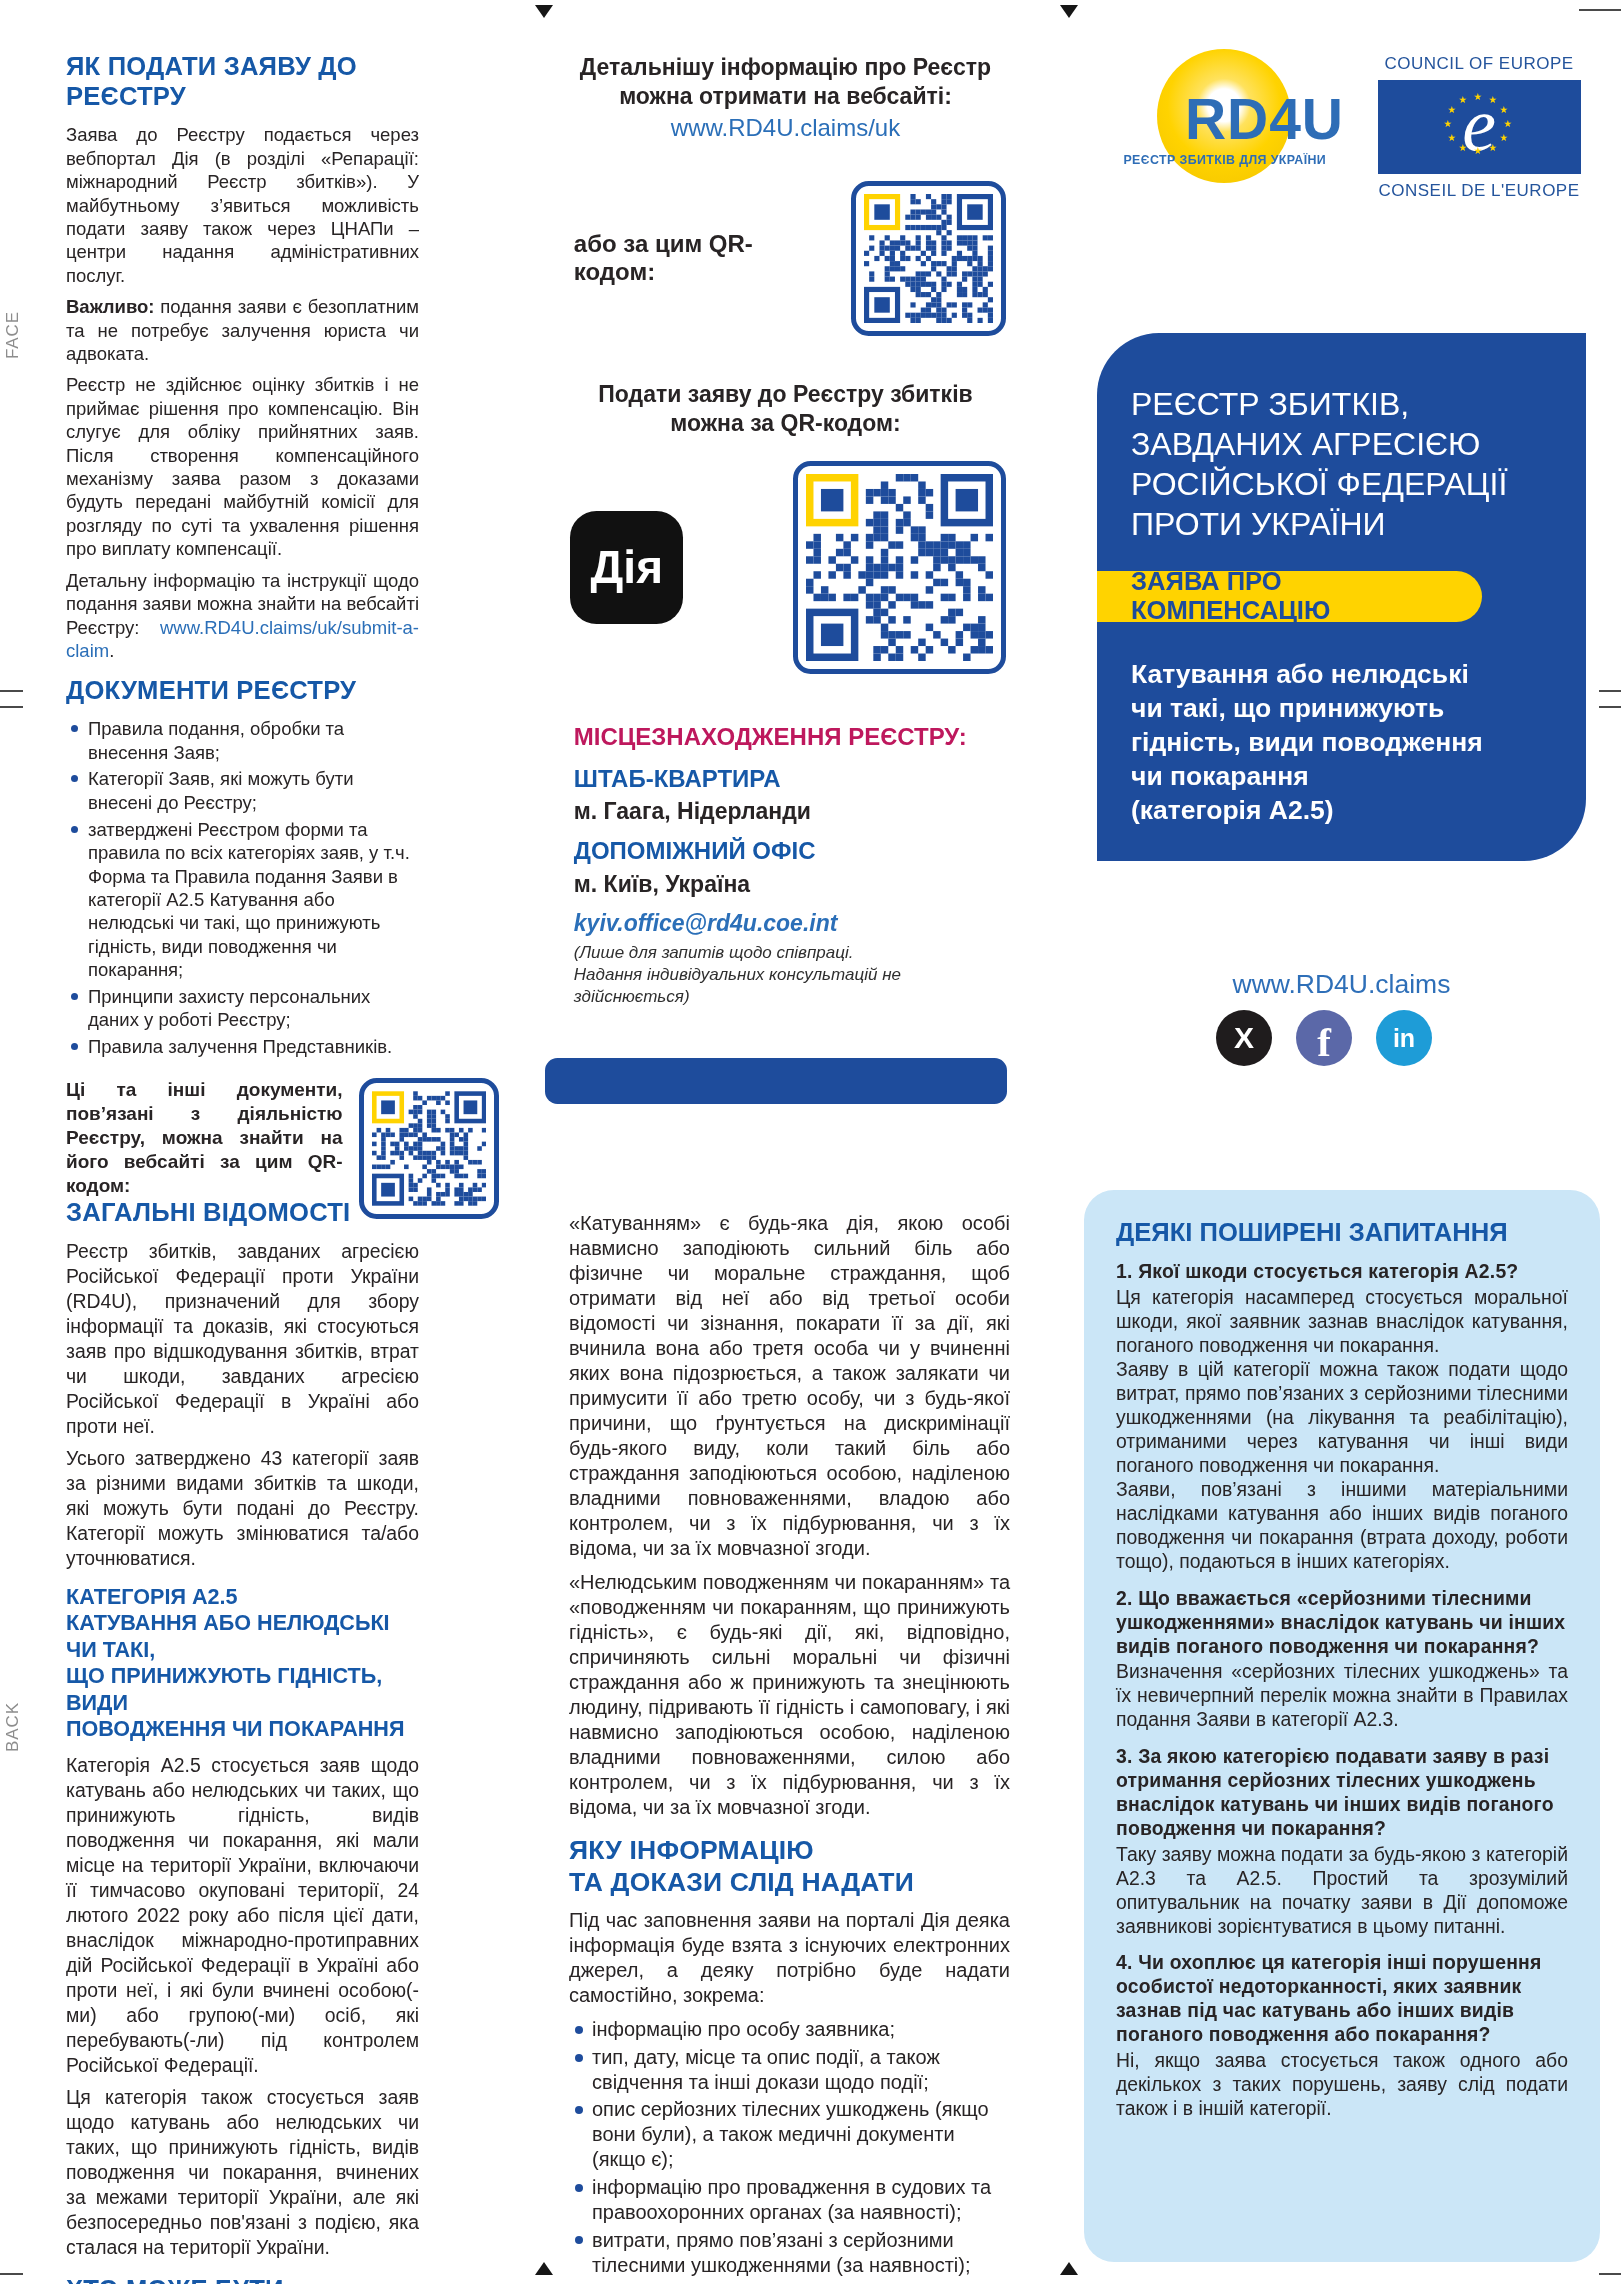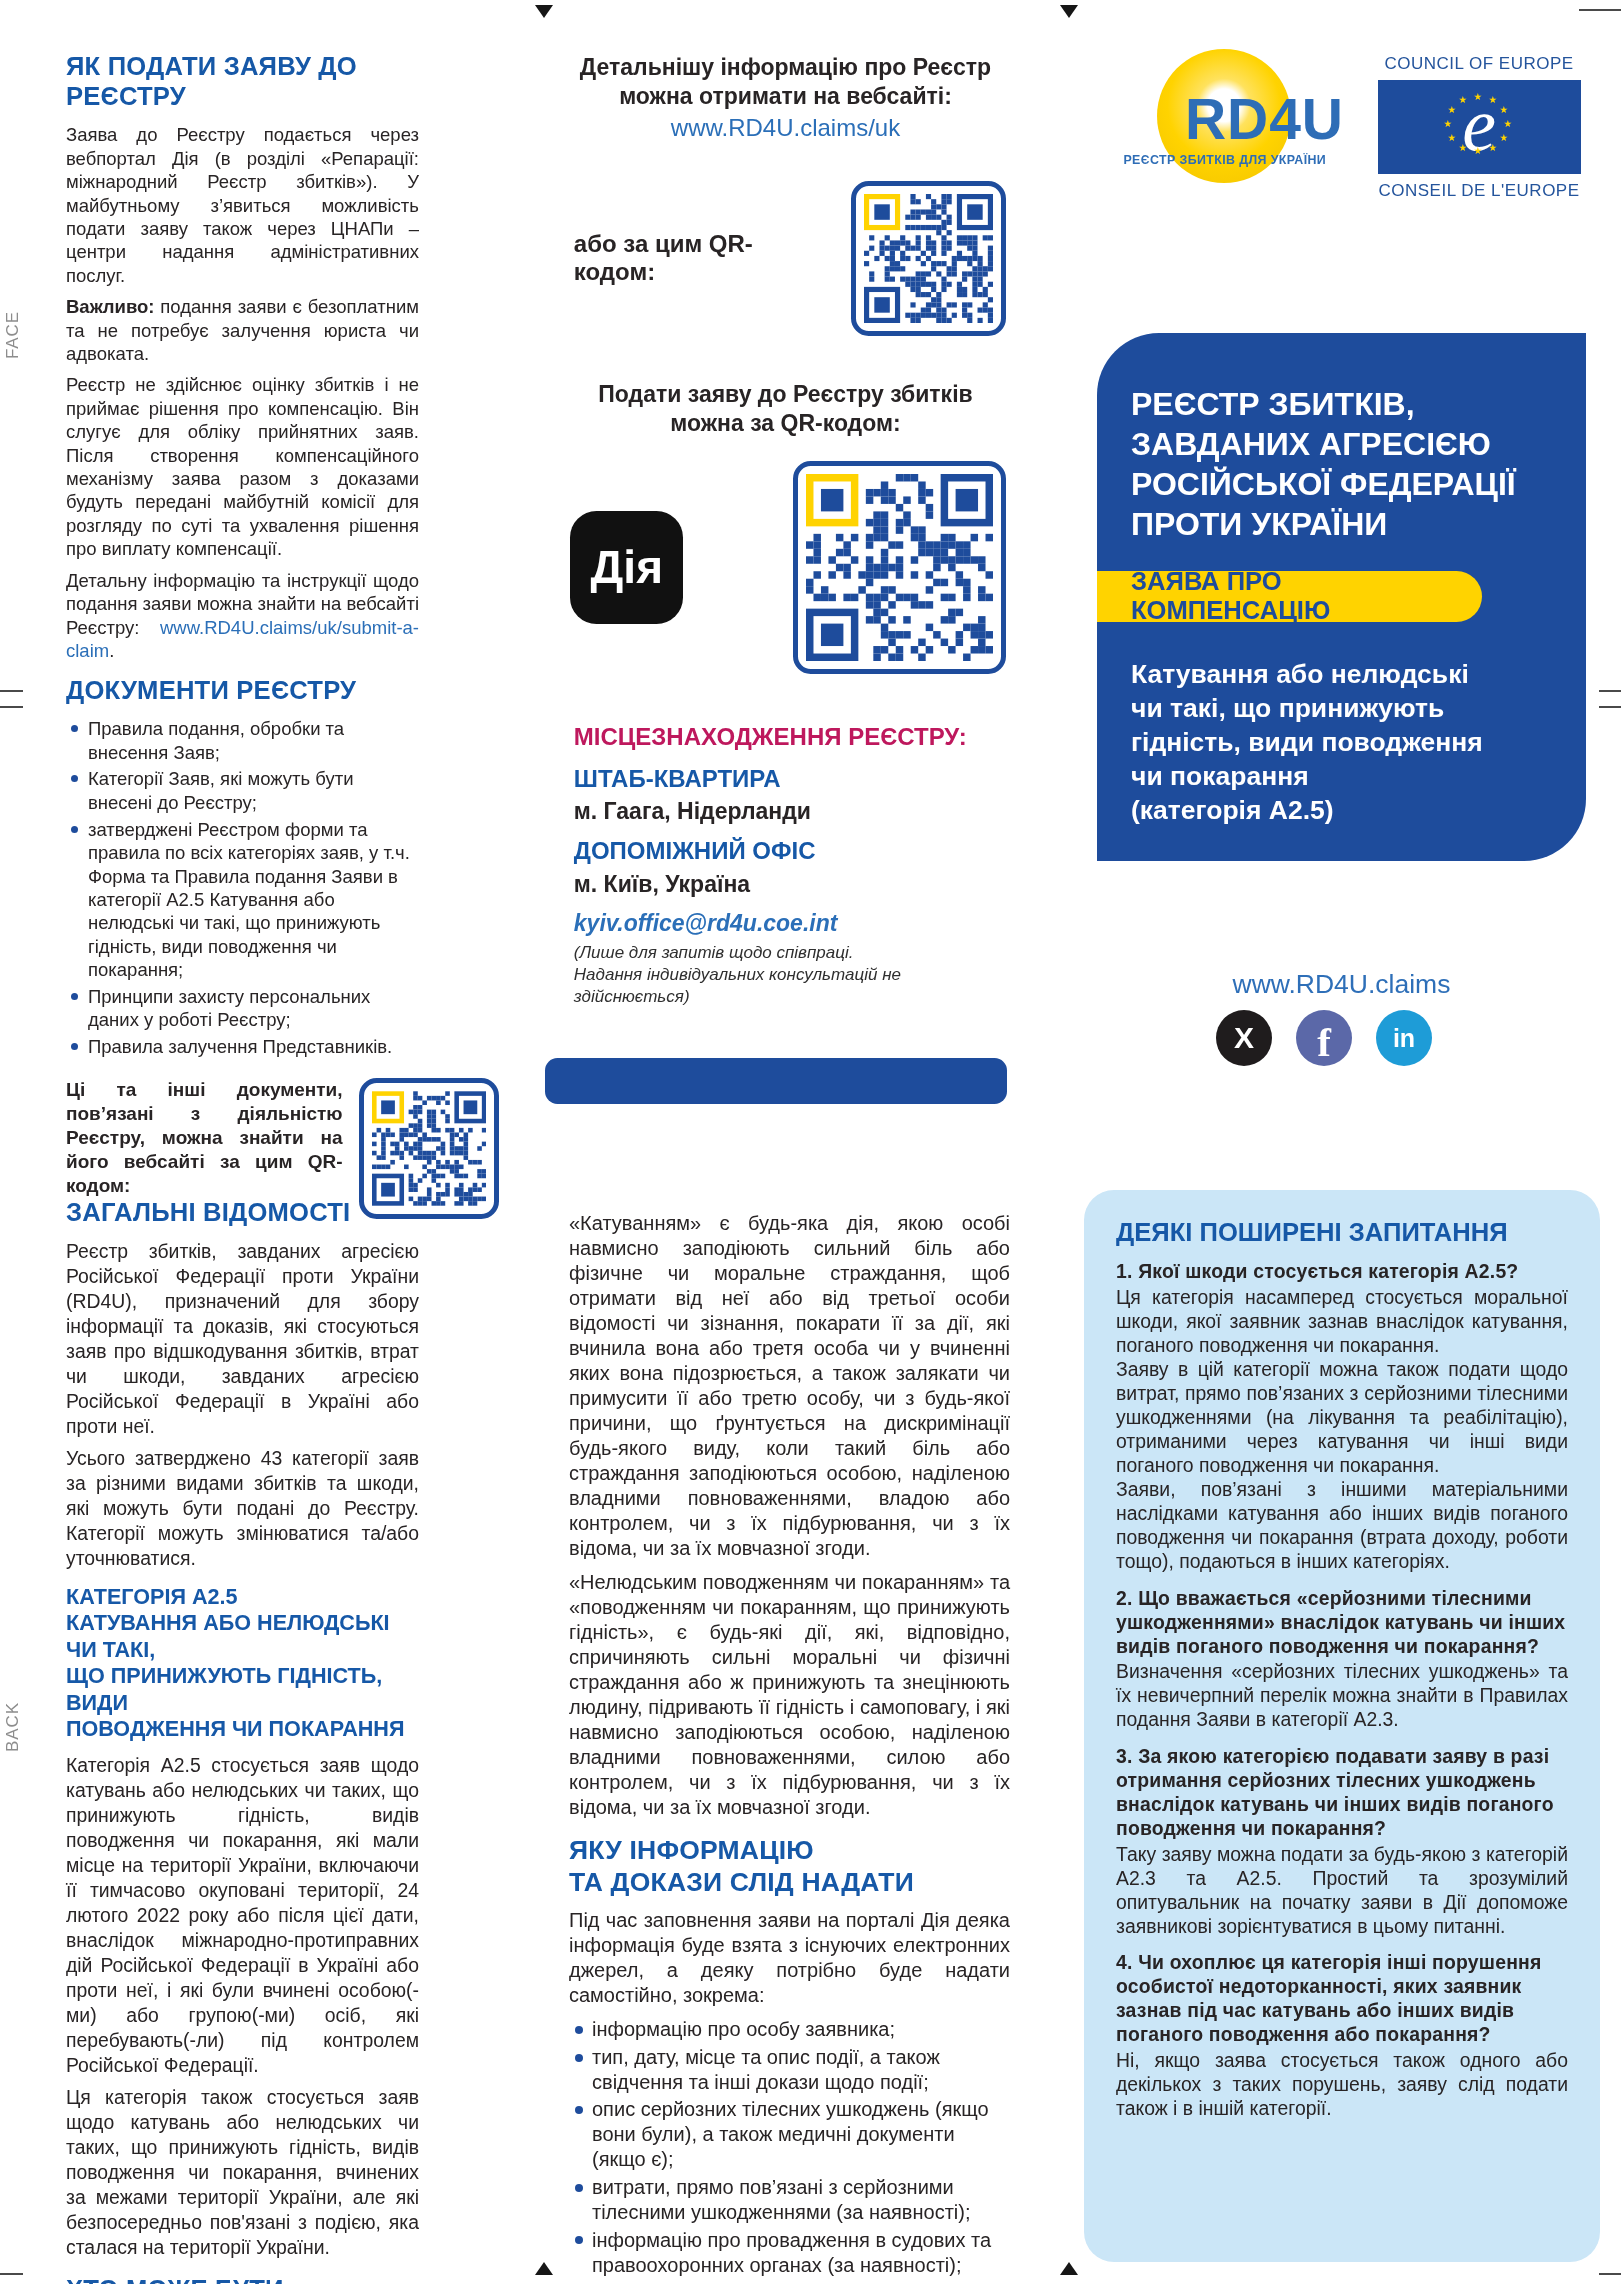--- a/index.html
+++ b/index.html
@@ -65,21 +65,21 @@
     background:radial-gradient(circle at 50% 42%,#ffffff 0 16%,#ffe25e 26%,#ffd300 55%,#f2c300 100%);}
   .rd4u-text{position:absolute;left:0;top:37px;width:100%;text-align:right;color:#2e6db6;font-weight:700;font-size:57px;letter-spacing:0.9px;}
   .rd4u-sub{position:absolute;left:0;top:104px;width:100%;text-align:center;color:#2e6db6;font-weight:700;font-size:12.4px;letter-spacing:0.4px;}
   .coe-logo{position:absolute;left:275px;top:5.3px;width:214px;text-align:center;}
   .coe-top,.coe-bottom{color:#24549c;font-size:17px;letter-spacing:0.5px;}
   .coe-box{position:relative;width:203px;height:94px;background:#1e4c9c;margin:6.2px auto;}
   .coe-e{position:absolute;inset:0;color:#fff;font-family:"Liberation Serif",serif;font-style:italic;font-size:76px;line-height:88px;}
   .coe-stars span{position:absolute;color:#ffd300;font-size:9.7px;line-height:9.7px;}
   .blue-box{position:absolute;left:0;top:284px;width:489px;height:528px;background:#1e4c9c;
     border-radius:62px 0 62px 0;box-sizing:border-box;padding:51px 35px 0 34px;}
-  .box-title{color:#fff;font-weight:700;font-size:32px;line-height:40px;}
+  .box-title{color:#fff;font-weight:400;font-size:32px;line-height:40px;}
   .badge{margin:26.5px 0 0 -34px;width:385px;height:51px;background:#ffd300;border-radius:0 25.6px 25.6px 0;
     display:flex;align-items:center;padding-left:34px;box-sizing:border-box;}
   .badge span{color:#1e4c9c;font-weight:700;font-size:25.6px;}
   .box-sub{margin-top:35px;color:#fff;font-weight:700;font-size:26.5px;line-height:34px;}
   .website{position:absolute;left:0;top:920px;width:489px;text-align:center;font-size:26.5px;color:#2e6fb8;}
   .socials{position:absolute;left:119px;top:961px;display:flex;gap:24px;}
   .soc{width:56px;height:56px;border-radius:50%;display:flex;align-items:center;justify-content:center;color:#fff;}
   .soc.x{background:#1f1c1d;font-weight:700;font-size:30px;}
   .soc.fb{background:#5b68a8;font-family:"Liberation Serif",serif;font-weight:700;font-size:41px;}
   .soc.fb span{position:relative;top:3.5px;}
@@ -882,22 +882,22 @@
   <section class="bcol2">
     <p class="just">«Катуванням» є будь-яка дія, якою особі навмисно заподіюють сильний біль або фізичне чи моральне страждання, щоб отримати від неї або від третьої особи відомості чи зізнання, покарати її за дії, які вчинила вона або третя особа чи у вчиненні яких вона підозрюється, а також залякати чи примусити її або третю особу, чи з будь-якої причини, що ґрунтується на дискримінації будь-якого виду, коли такий біль або страждання заподіюються особою, наділеною владними повноваженнями, владою або контролем, чи з їх підбурювання, чи з їх відома, чи за їх мовчазної згоди.</p>
     <p class="just">«Нелюдським поводженням чи покаранням» та «поводженням чи покаранням, що принижують гідність», є будь-які дії, які, відповідно, спричиняють сильні моральні чи фізичні страждання або ж принижують та знецінюють людину, підривають її гідність і самоповагу, і які навмисно заподіюються особою, наділеною владними повноваженнями, силою або контролем, чи з їх підбурювання, чи з їх відома, чи за їх мовчазної згоди.</p>
     <h2 class="h-blue info-h pre">ЯКУ ІНФОРМАЦІЮ
 ТА ДОКАЗИ СЛІД НАДАТИ</h2>
     <p class="just">Під час заповнення заяви на порталі Дія деяка інформація буде взята з існуючих електронних джерел, а деяку потрібно буде надати самостійно, зокрема:</p>
     <ul class="ilist">
       <li>інформацію про особу заявника;</li>
       <li>тип, дату, місце та опис події, а також свідчення та інші докази щодо події;</li>
       <li>опис серйозних тілесних ушкоджень (якщо вони були), а також медичні документи (якщо є);</li>
+      <li>інформацію про провадження в судових та правоохоронних органах (за наявності);</li>
       <li>витрати, прямо пов’язані з серйозними тілесними ушкодженнями (за наявності);</li>
-      <li>інформацію про провадження в судових та правоохоронних органах (за наявності);</li>
 
     </ul>
   </section>
 
   <section class="faq-box">
     <h2 class="faq-h">ДЕЯКІ ПОШИРЕНІ ЗАПИТАННЯ</h2>
     <div class="faq-item">
       <div class="faq-q">1. Якої шкоди стосується категорія А2.5?</div>
       <div class="faq-a pre">Ця категорія насамперед стосується моральної шкоди, якої заявник зазнав внаслідок катування, поганого поводження чи покарання.
 Заяву в цій категорії можна також подати щодо витрат, прямо пов’язаних з серйозними тілесними ушкодженнями (на лікування та реабілітацію), отриманими через катування чи інші види поганого поводження чи покарання.

